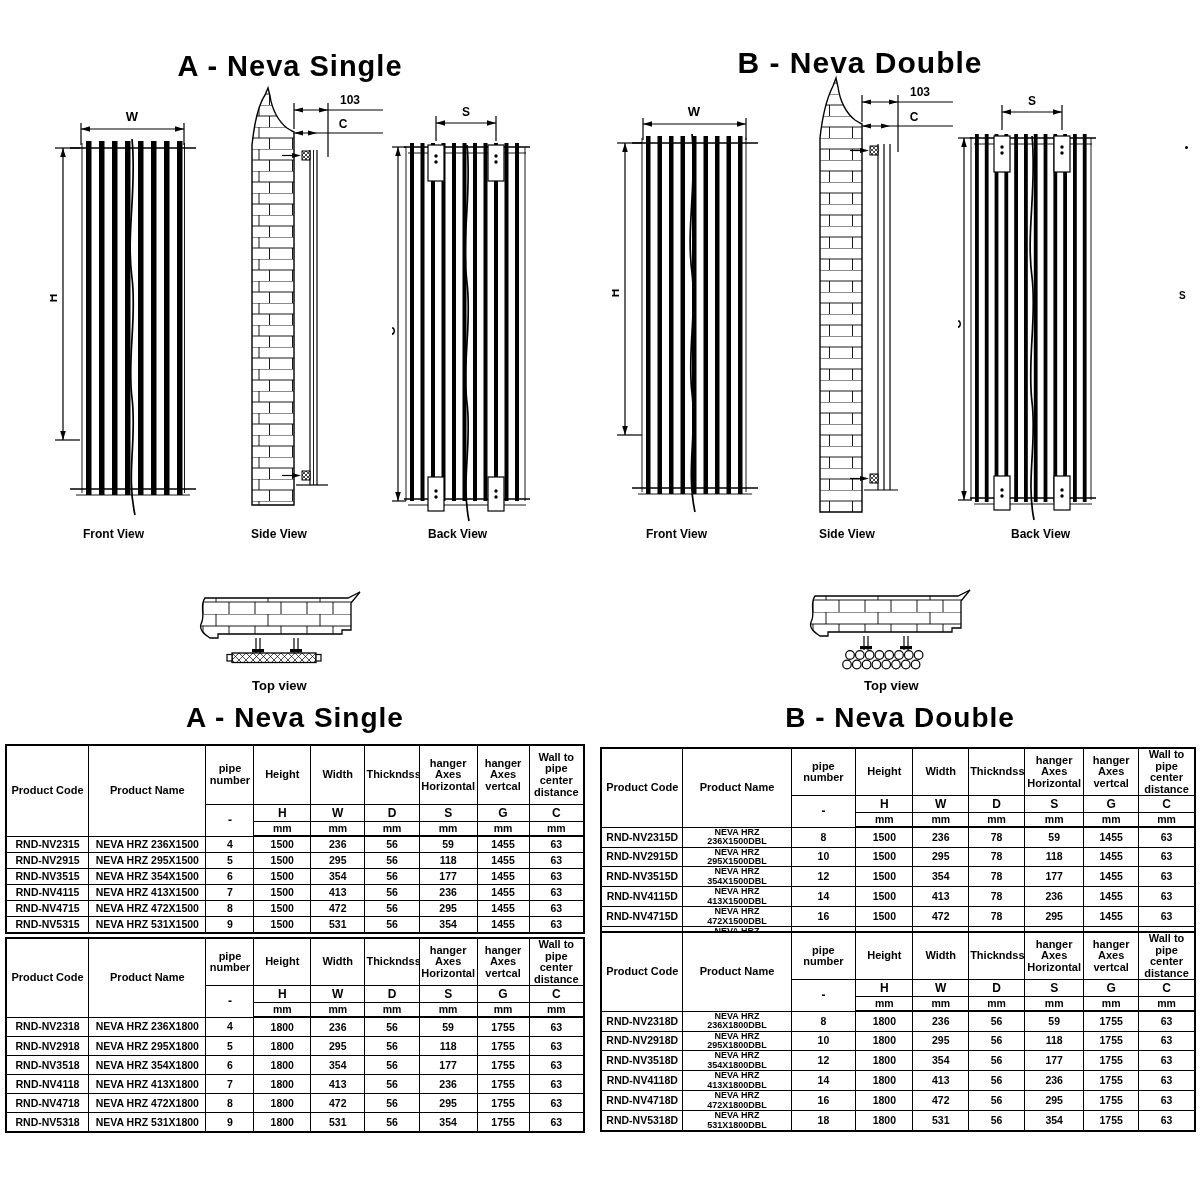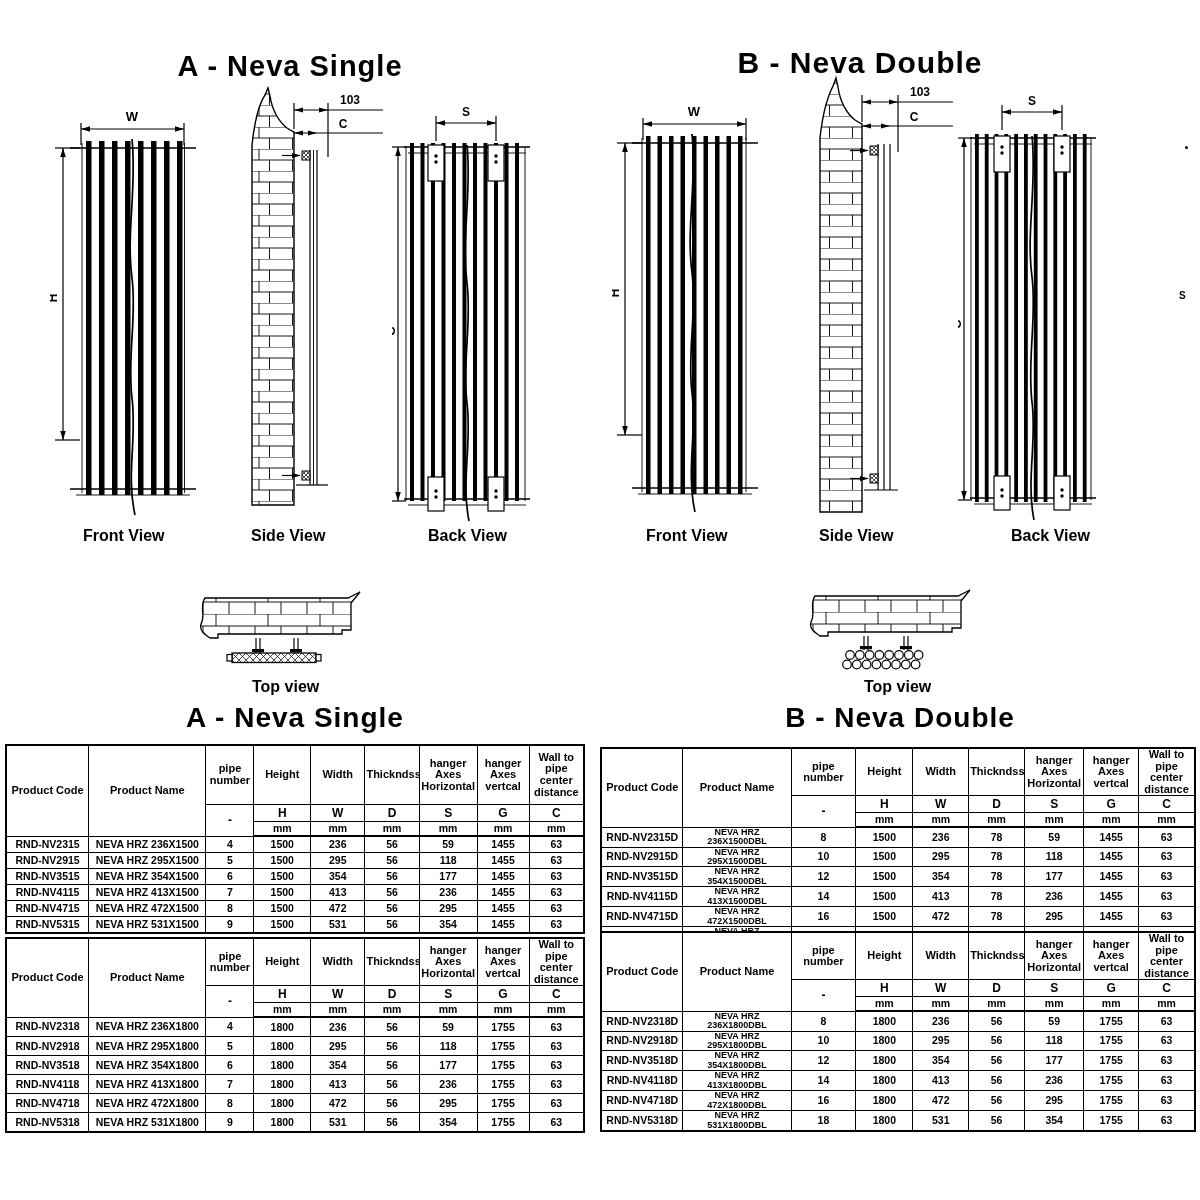--- a/index.html
+++ b/index.html
@@ -1,21 +1,21 @@
 <!DOCTYPE html>
 <html><head>
 <meta charset="utf-8">
 <style>
   html,body{margin:0;padding:0;background:#fff;}
   .page{position:relative;width:1200px;height:1200px;background:#fff;overflow:hidden;
         font-family:"Liberation Sans",sans-serif;color:#000;}
   .abs{position:absolute;}
   .sec-title{position:absolute;text-align:center;font-weight:bold;letter-spacing:1px;}
-  .caption{position:absolute;font-weight:bold;font-size:16px;white-space:nowrap;}
-  .caption.small{font-size:16px;text-align:right;}
+  .caption{position:absolute;font-weight:bold;font-size:12px;white-space:nowrap;}
+  .caption.small{font-size:13px;text-align:right;}
   
   svg .ln{stroke:#000;stroke-width:1.2;fill:none;}
   svg .ln15{stroke:#000;stroke-width:1.7;fill:none;}
   svg .thin{stroke:#000;stroke-width:0.9;fill:none;}
   svg .bar{fill:#000;stroke:none;}
   svg .arr{fill:#000;stroke:none;}
   svg .wt{fill:#fff;stroke:#000;stroke-width:1.2;}
   svg .dot{fill:#000;stroke:none;}
   svg text{font-family:"Liberation Sans",sans-serif;font-weight:bold;fill:#000;}
   .dimt{font-size:12px;}

